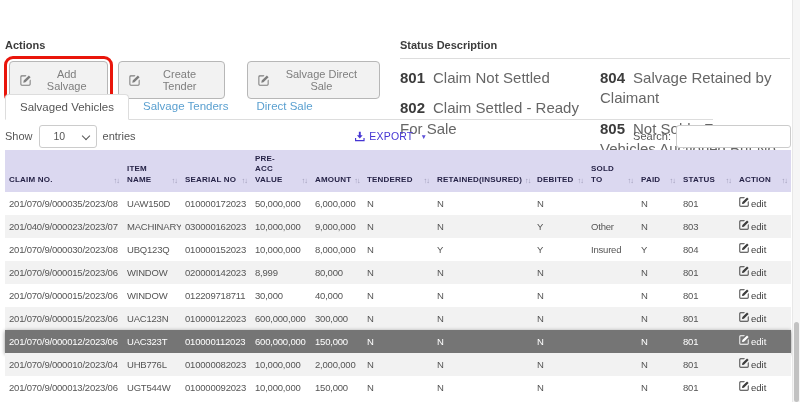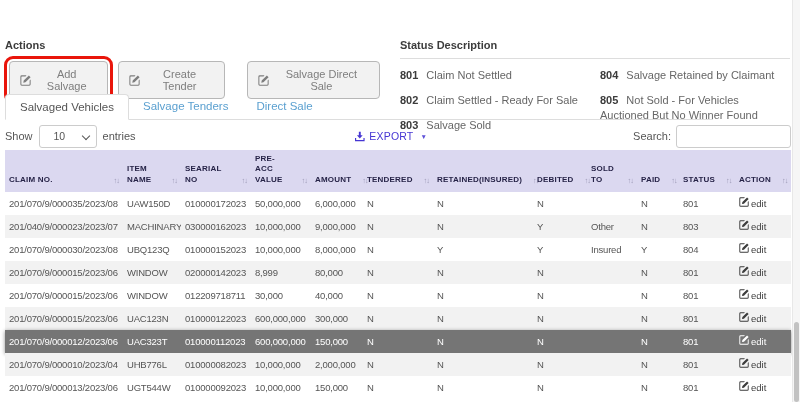--- a/index.html
+++ b/index.html
@@ -24,21 +24,21 @@
   }
   .action-btn.highlighted{outline:3px solid var(--highlight-red);outline-offset:2px;}
   .action-btn:nth-child(3){margin-left:12px;}
   .btn-icon svg,.edit-link svg{display:block;}
 
   .status-panel{position:absolute;left:400px;top:3px;width:390px;}
   .status-divider{border-bottom:1px solid #ddd;margin:7px 0 9px;}
   .status-cols{display:flex;}
   .status-col{width:200px;}
   .status-col.right{width:190px;}
-  .status-item{font-size:11px;color:#666;margin-bottom:10px;line-height:1.35;padding-right:4px;}
+  .status-item{font-size:15px;color:#666;margin-bottom:10px;line-height:1.35;padding-right:4px;}
   .status-code{font-weight:bold;color:#3c3c3c;margin-right:8px;}
 
   
   .tab-bar{position:absolute;left:5px;top:94px;width:708px;border-bottom:1px solid #ddd;display:flex;}
   .tab{font-size:11.5px;color:var(--tab-link);padding:6px 14px;cursor:pointer;margin-bottom:-1px;}
   .tab.active{color:#555;background:#fff;border:1px solid #ddd;border-bottom-color:#fff;border-radius:4px 4px 0 0;}
 
   
   .controls-row{position:absolute;left:5px;top:124px;width:786px;height:24px;display:flex;align-items:center;}
   .show-entries{display:flex;align-items:center;gap:6px;font-size:11px;color:#555;}
@@ -53,21 +53,21 @@
     gap:4px;color:var(--export-accent);font-size:10.5px;cursor:pointer;font-weight:normal;letter-spacing:.2px;}
   .export-control .caret{font-size:6.5px;color:#5d50d8;margin-left:3px;}
   .search-control{margin-left:auto;display:flex;align-items:center;gap:5px;font-size:11px;color:#555;}
   .search-control input{width:103px;height:21px;border:1px solid #ccc;border-radius:3px;padding:0 5px;
     font-family:inherit;font-size:11px;color:#333;background:#fff;}
 
   
   .data-table{position:absolute;left:5px;top:150px;width:786px;border-collapse:collapse;table-layout:fixed;}
   thead th{background:var(--header-bg);color:#262347;vertical-align:bottom;padding:4px 4px 7px;
     text-align:left;font-size:8px;letter-spacing:.2px;height:31px;cursor:pointer;}
-  .th-flex{display:flex;justify-content:space-between;align-items:flex-end;gap:11px;}
+  .th-flex{display:flex;justify-content:space-between;align-items:flex-end;gap:3px;}
   .th-label{line-height:1.3;}
   .sort-icon{font-size:7.5px;color:#9a97b4;letter-spacing:-1px;white-space:nowrap;flex:none;}
   tbody td{padding:5px 4px;font-size:9.5px;letter-spacing:-.2px;color:#555;white-space:nowrap;
     overflow:hidden;line-height:13px;}
   tbody tr.stripe{background:var(--stripe-bg);}
   tbody tr.selected{background:var(--selected-bg);box-shadow:0 1px 4px rgba(0,0,0,.45);}
   tbody tr.selected td{color:#fff;}
   .edit-link{display:inline-flex;align-items:flex-start;gap:2px;color:#3d3d3d;cursor:pointer;letter-spacing:0;}
   tr.selected .edit-link{color:#fff;}
 

